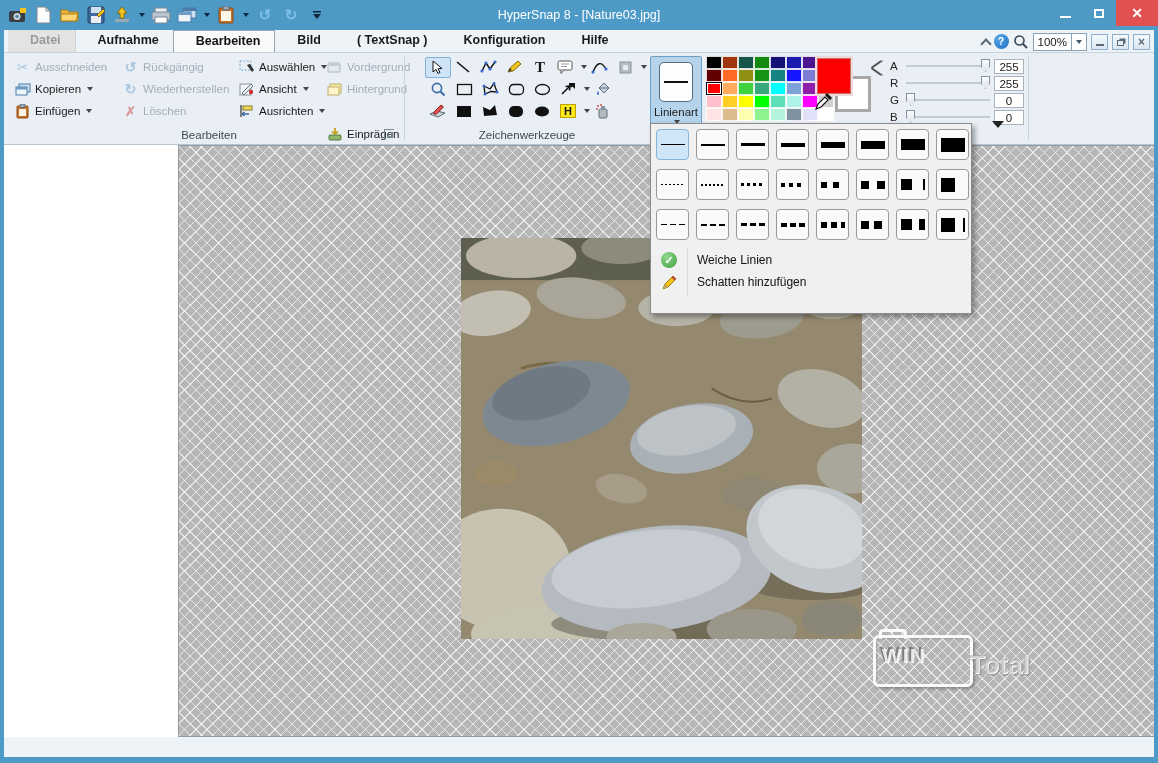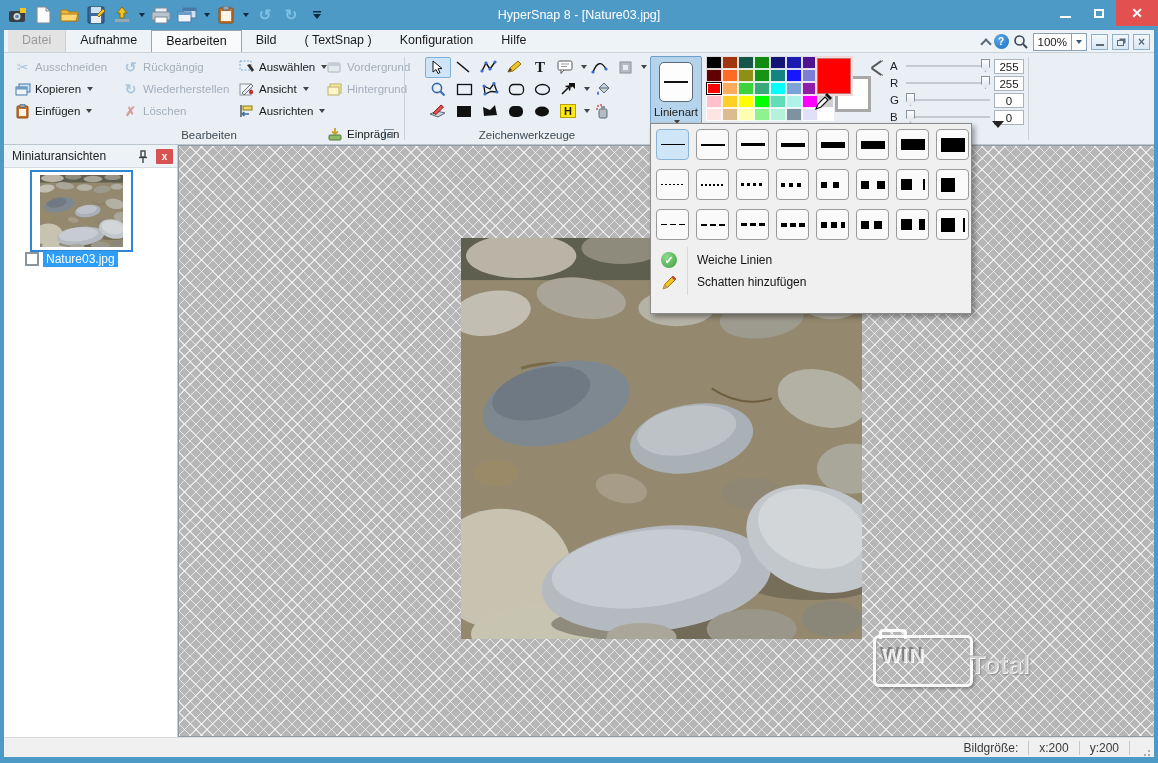--- a/index.html
+++ b/index.html
@@ -19,21 +19,21 @@
   .wc-min-glyph { width:11px; height:2px; background:#fff; margin-top:8px; }
   .wc-max-glyph { width:10px; height:9px; border:2px solid #fff; }
   .wc-x { font-size:14px; font-weight:bold; }
 
   
   .app { position:absolute; left:4px; right:4px; top:30px; bottom:6px; background:#eef3f8; }
 
   
   .tabrow { position:absolute; left:0; right:0; top:0; height:23px; background:#eef3f8; border-bottom:1px solid #c9d3dc; }
   .tabs { display:flex; height:100%; padding-left:4px; }
-  .tab { padding:3px 14px 0 14px; height:100%; font-size:12.5px; cursor:default; }
+  .tab { padding:3px 14px 0 22px; height:100%; font-size:12.5px; cursor:default;font-weight:bold; }
   .tab.disabled { background:#e3e3e3; color:#9a9a9a; border-right:1px solid #d0d0d0; }
   .tab.active { background:#f8fafc; border:1px solid #98a4ae; border-bottom:none; color:#111; }
   .tabrow-right { position:absolute; right:4px; top:1px; height:21px; display:flex; align-items:center; gap:4px; }
   .chev-up { width:8px; height:8px; border-left:2px solid #5a6a78; border-top:2px solid #5a6a78; transform:rotate(45deg); margin-top:4px; }
   .help-ico { width:15px; height:15px; border-radius:50%; background:radial-gradient(circle at 35% 30%, #5aa8e8, #1b6ec0); color:#fff; font-size:10px; font-weight:bold; display:flex; align-items:center; justify-content:center; }
   .zoombox { display:flex; height:18px; }
   .zoom-val { background:#fff; border:1px solid #8aa0b4; padding:1px 4px; font-size:11.5px; display:flex; align-items:center; }
   .zoom-dd { width:15px; background:#fff; border:1px solid #8aa0b4; border-left:none; display:flex; align-items:center; justify-content:center; }
   .dd-arrow { width:0; height:0; border-left:3px solid transparent; border-right:3px solid transparent; border-top:4px solid #3a5a74; }
   .mdi-btn { width:17px; height:16px; background:linear-gradient(#f4f9fd,#d9e7f2); border:1px solid #8fb0cc; display:flex; align-items:center; justify-content:center; color:#5a6a78; font-size:10px; }
@@ -644,44 +644,20 @@
         </g>
       </svg>
       <div class="wm">
         <div class="wm-folder"></div>
         <div class="wm-tab"></div>
         <div class="wm-win">WIN</div>
         <div class="wm-total">Total</div>
       </div>
     </div>
 
-    <div class="sidepanel">
-      <div class="sp-header">
-        <span class="sp-title">Miniaturansichten</span>
-        <span class="pin-ico">
-          <svg width="10" height="13">
-              <rect x="3" y="1" width="4" height="6" fill="none" stroke="#444" stroke-width="1.4"></rect>
-              <line x1="1" y1="7.5" x2="9" y2="7.5" stroke="#444" stroke-width="1.4"></line>
-              <line x1="5" y1="8" x2="5" y2="13" stroke="#444" stroke-width="1.4"></line>
-            </svg>
-        </span>
-        <span class="sp-close">
-            <span>x</span>
-          </span>
-      </div>
-      <div class="thumb-box">
-        <svg class="thumb-img" viewBox="0 0 400 400" preserveAspectRatio="none">
-            <use href="#stonescene"></use>
-          </svg>
-      </div>
-      <div class="thumb-row">
-        <div class="cb"></div>
-        <div class="fname">Nature03.jpg</div>
-      </div>
-    </div>
   </div>
 
   <div class="dropdown">
     <div class="lgrid" id="lgrid">
         <div class="lcell sel">
           <div style="width: 24px; height: 1px; background: rgb(0, 0, 0);"></div>
         </div>
         <div class="lcell">
           <div style="width: 24px; height: 2px; background: rgb(0, 0, 0);"></div>
         </div>
@@ -767,27 +743,14 @@
               <path d="M11 1 L14 4 L12.5 5.5 L9.5 2.5 Z" fill="#d04040"></path>
               <path d="M1 14 L3 9 L6 12 Z" fill="#caa25a"></path>
             </svg>
         </span>
         <div class="mi-divider"></div>
         <span class="mi-label">Schatten hinzufügen</span>
       </div>
     </div>
   </div>
 
-  <div class="statusbar">
-    <span class="sb-item">Bildgröße:</span>
-    <span class="sb-div"></span>
-    <span class="sb-item">x:200</span>
-    <span class="sb-div"></span>
-    <span class="sb-item">y:200</span>
-    <span class="sb-div"></span>
-    <span class="grip">
-        <i style="right:0;bottom:0;"></i>
-        <i style="right:4px;bottom:0;"></i>
-        <i style="right:0;bottom:4px;"></i>
-      </span>
-  </div>
 
 </div>
 
 </body></html>

